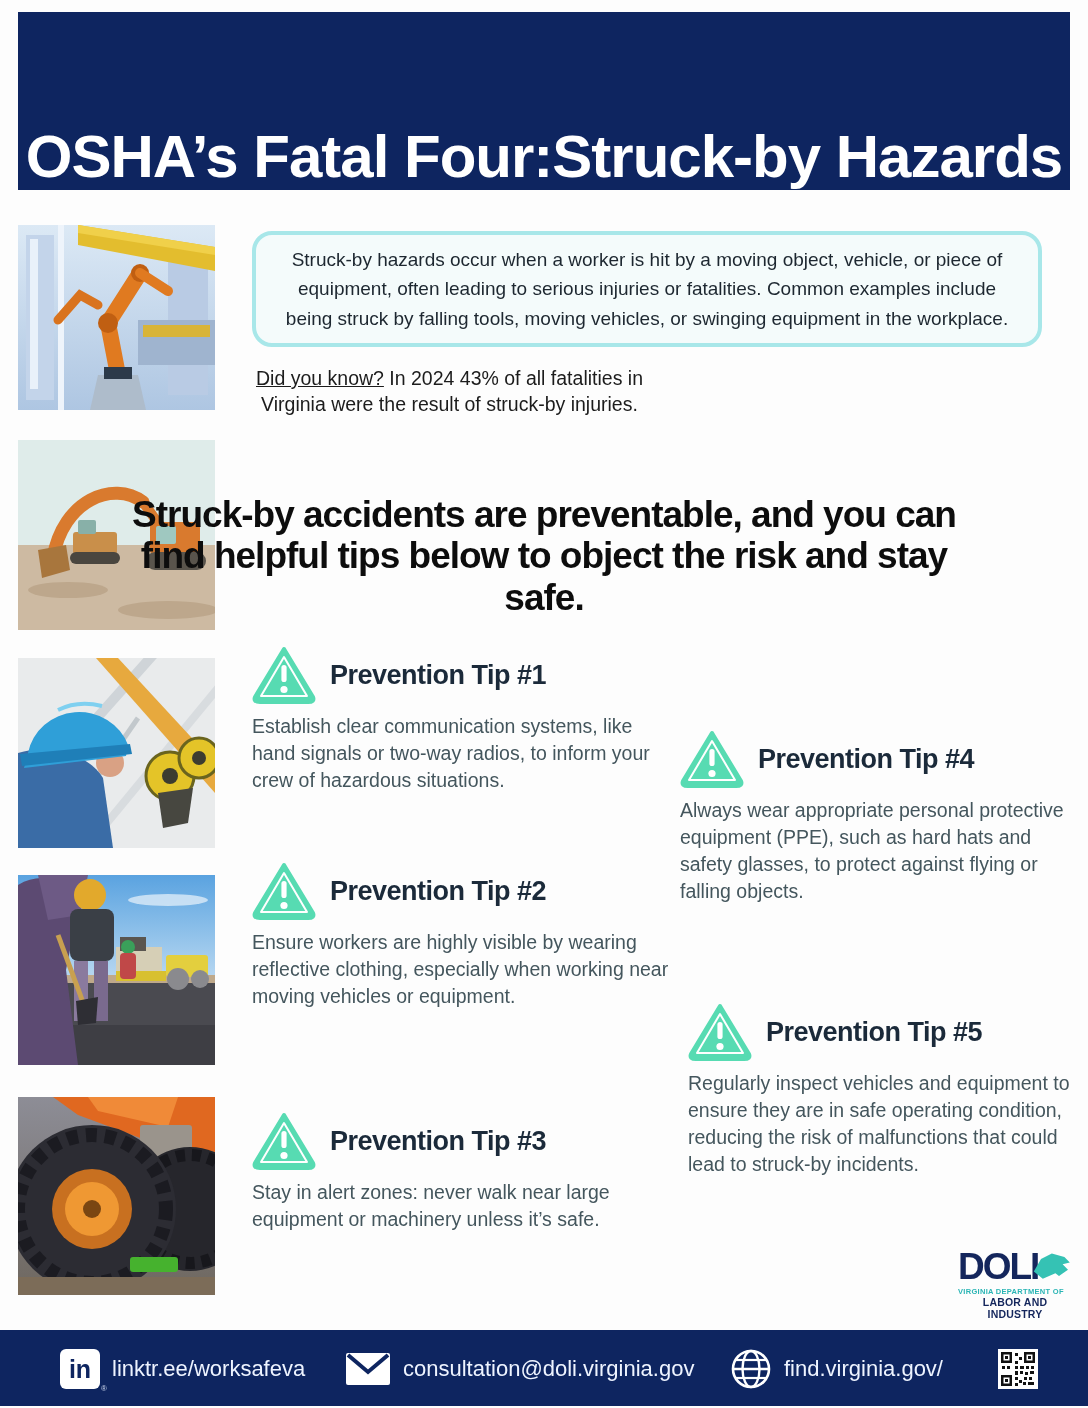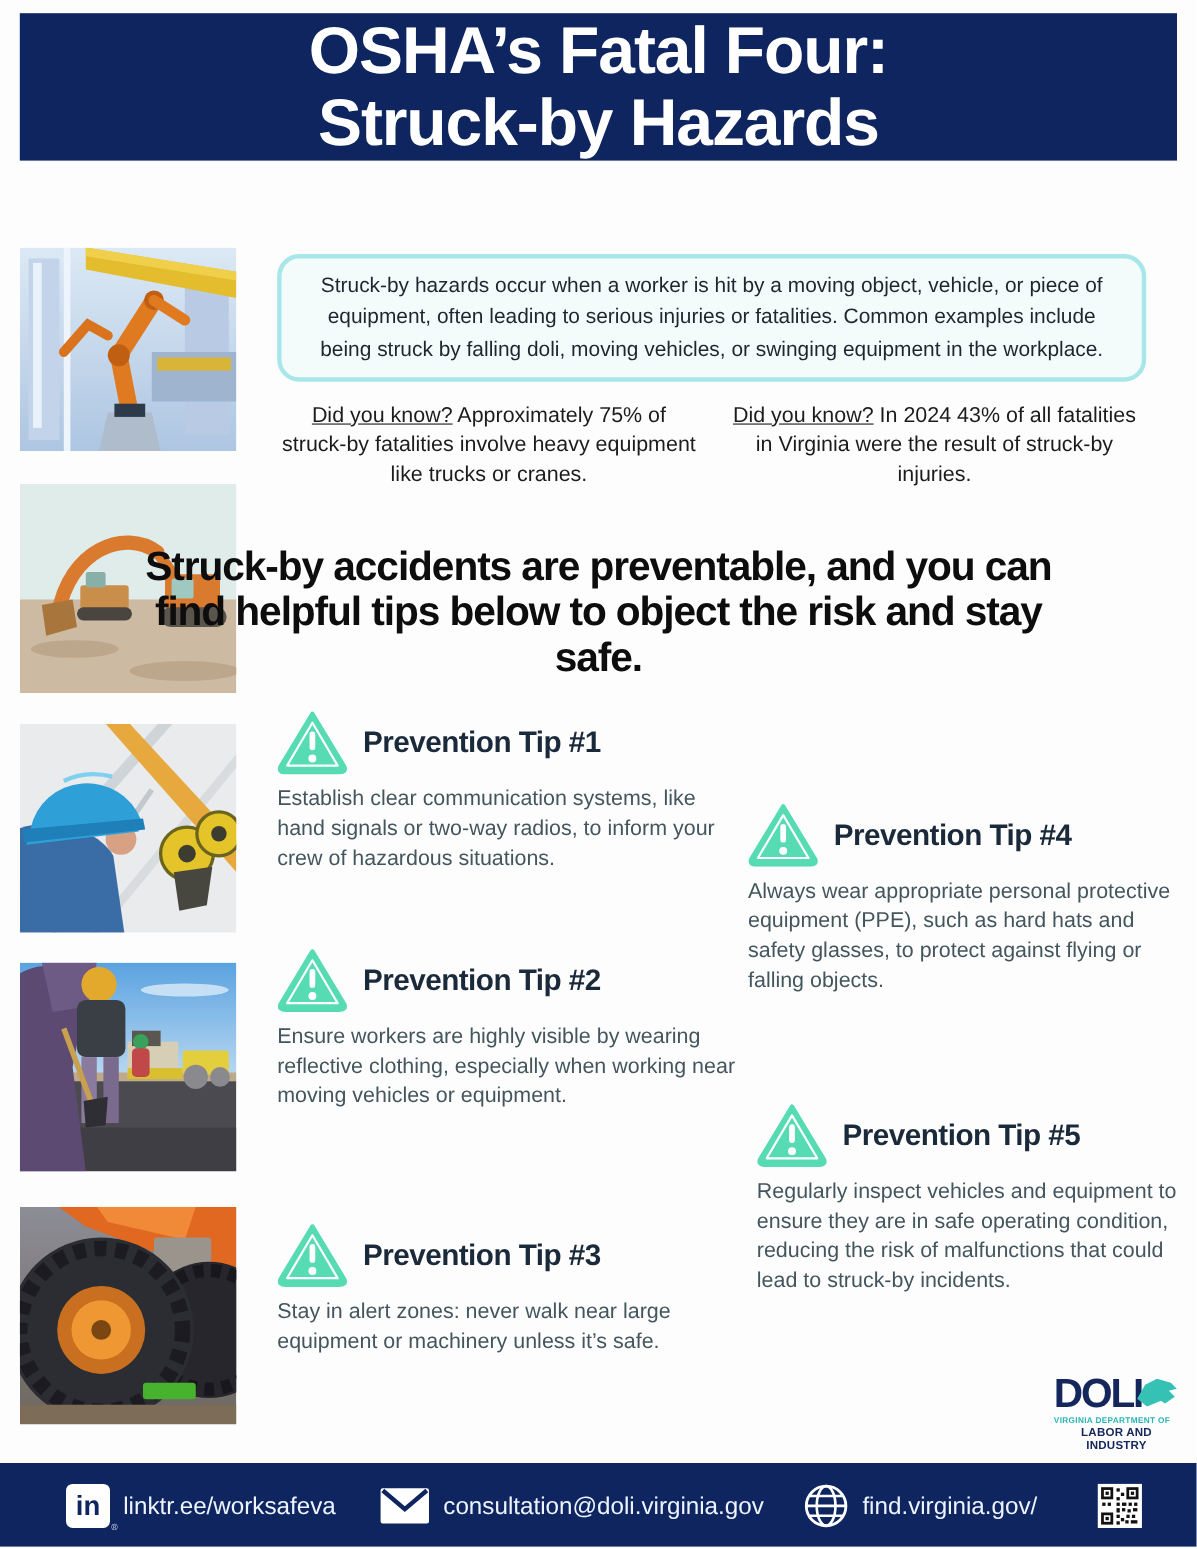--- a/index.html
+++ b/index.html
@@ -1,21 +1,21 @@
 <!DOCTYPE html>
 <html><head>
 <meta charset="utf-8">
 <style>
   html,body{margin:0;padding:0;background:#ffffff;}
   .page{position:relative;width:1088px;height:1408px;background:#fdfdfd;overflow:hidden;
         font-family:"Liberation Sans",sans-serif;}
 
   
-  .banner{position:absolute;left:18px;top:12px;width:1052px;height:134px;background:#0e2560;
-          display:flex;flex-direction:column;align-items:center;justify-content:center;}
+  .banner{position:absolute;left:18px;top:12px;width:1052px;height:178px;background:#0e2560;
+          display:flex;flex-direction:row;align-items:flex-end;justify-content:center;}
   .banner .t{color:#ffffff;font-weight:800;font-size:60px;line-height:1.1;letter-spacing:-1px;text-align:center;}
 
   
   .photo{position:absolute;left:18px;width:197px;overflow:hidden;}
   .photo svg{display:block;}
 
   
   .card{position:absolute;left:252px;top:231px;width:782px;height:108px;background:#f4fbfb;
         border:4px solid #a8e7e9;border-radius:20px;display:flex;align-items:center;justify-content:center;}
   .card p{margin:0;padding:6px 26px;font-size:19px;line-height:1.55;color:#1d2730;text-align:center;}
@@ -180,28 +180,24 @@
       <circle cx="74" cy="112" r="74" fill="none" stroke="#1b1b21" stroke-width="14" stroke-dasharray="11 8"></circle>
       <circle cx="74" cy="112" r="40" fill="#c87020"></circle>
       <circle cx="74" cy="112" r="27" fill="#ef9833"></circle>
       <circle cx="74" cy="112" r="9" fill="#7a4612"></circle>
       <rect x="112" y="160" width="48" height="15" rx="3" fill="#46b22e"></rect>
       <rect y="180" width="197" height="18" fill="#7c6c58"></rect>
     </svg>
   </div>
 
   <div class="card">
-    <p>Struck-by hazards occur when a worker is hit by a moving object, vehicle, or piece of equipment, often leading to serious injuries or fatalities. Common examples include being struck by falling doli, moving vehicles, or swinging equipment in the workplace.</p>
+    <p>Struck-by hazards occur when a worker is hit by a moving object, vehicle, or piece of equipment, often leading to serious injuries or fatalities. Common examples include being struck by falling tools, moving vehicles, or swinging equipment in the workplace.</p>
   </div>
 
   <div class="facts">
-    <div class="fact">
-      <span class="u">Did you know?</span>
-      <span>Approximately 75% of struck-by fatalities involve heavy equipment like trucks or cranes.</span>
-    </div>
     <div class="fact">
       <span class="u">Did you know?</span>
       <span>In 2024 43% of all fatalities in Virginia were the result of struck-by injuries.</span>
     </div>
   </div>
 
   <div class="headline">Struck-by accidents are preventable, and you can find helpful tips below to object the risk and stay safe.</div>
 
   <div class="tip" style="left:252px;top:646px;width:420px;">
     <div class="tip-head">

